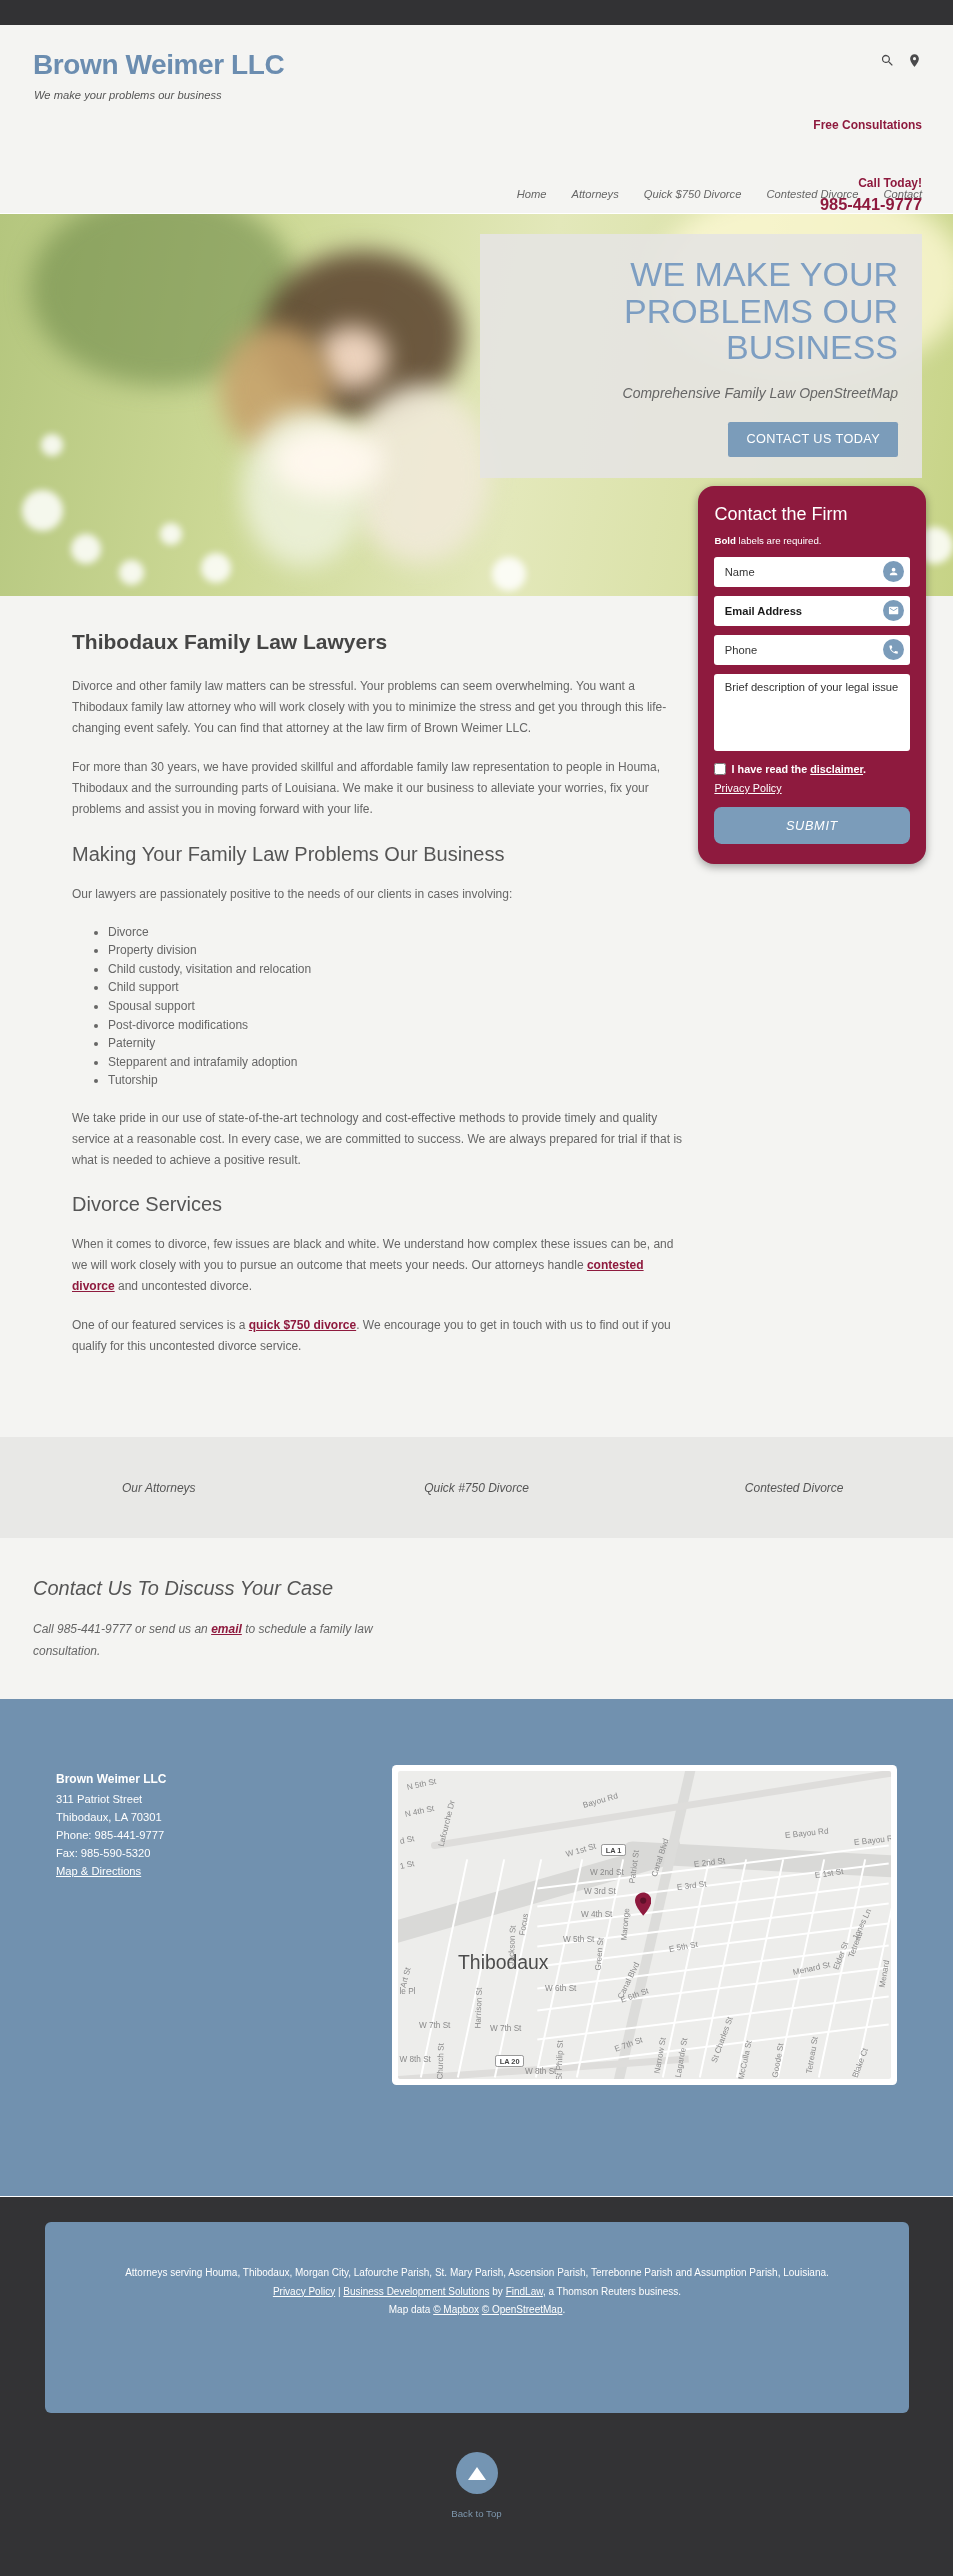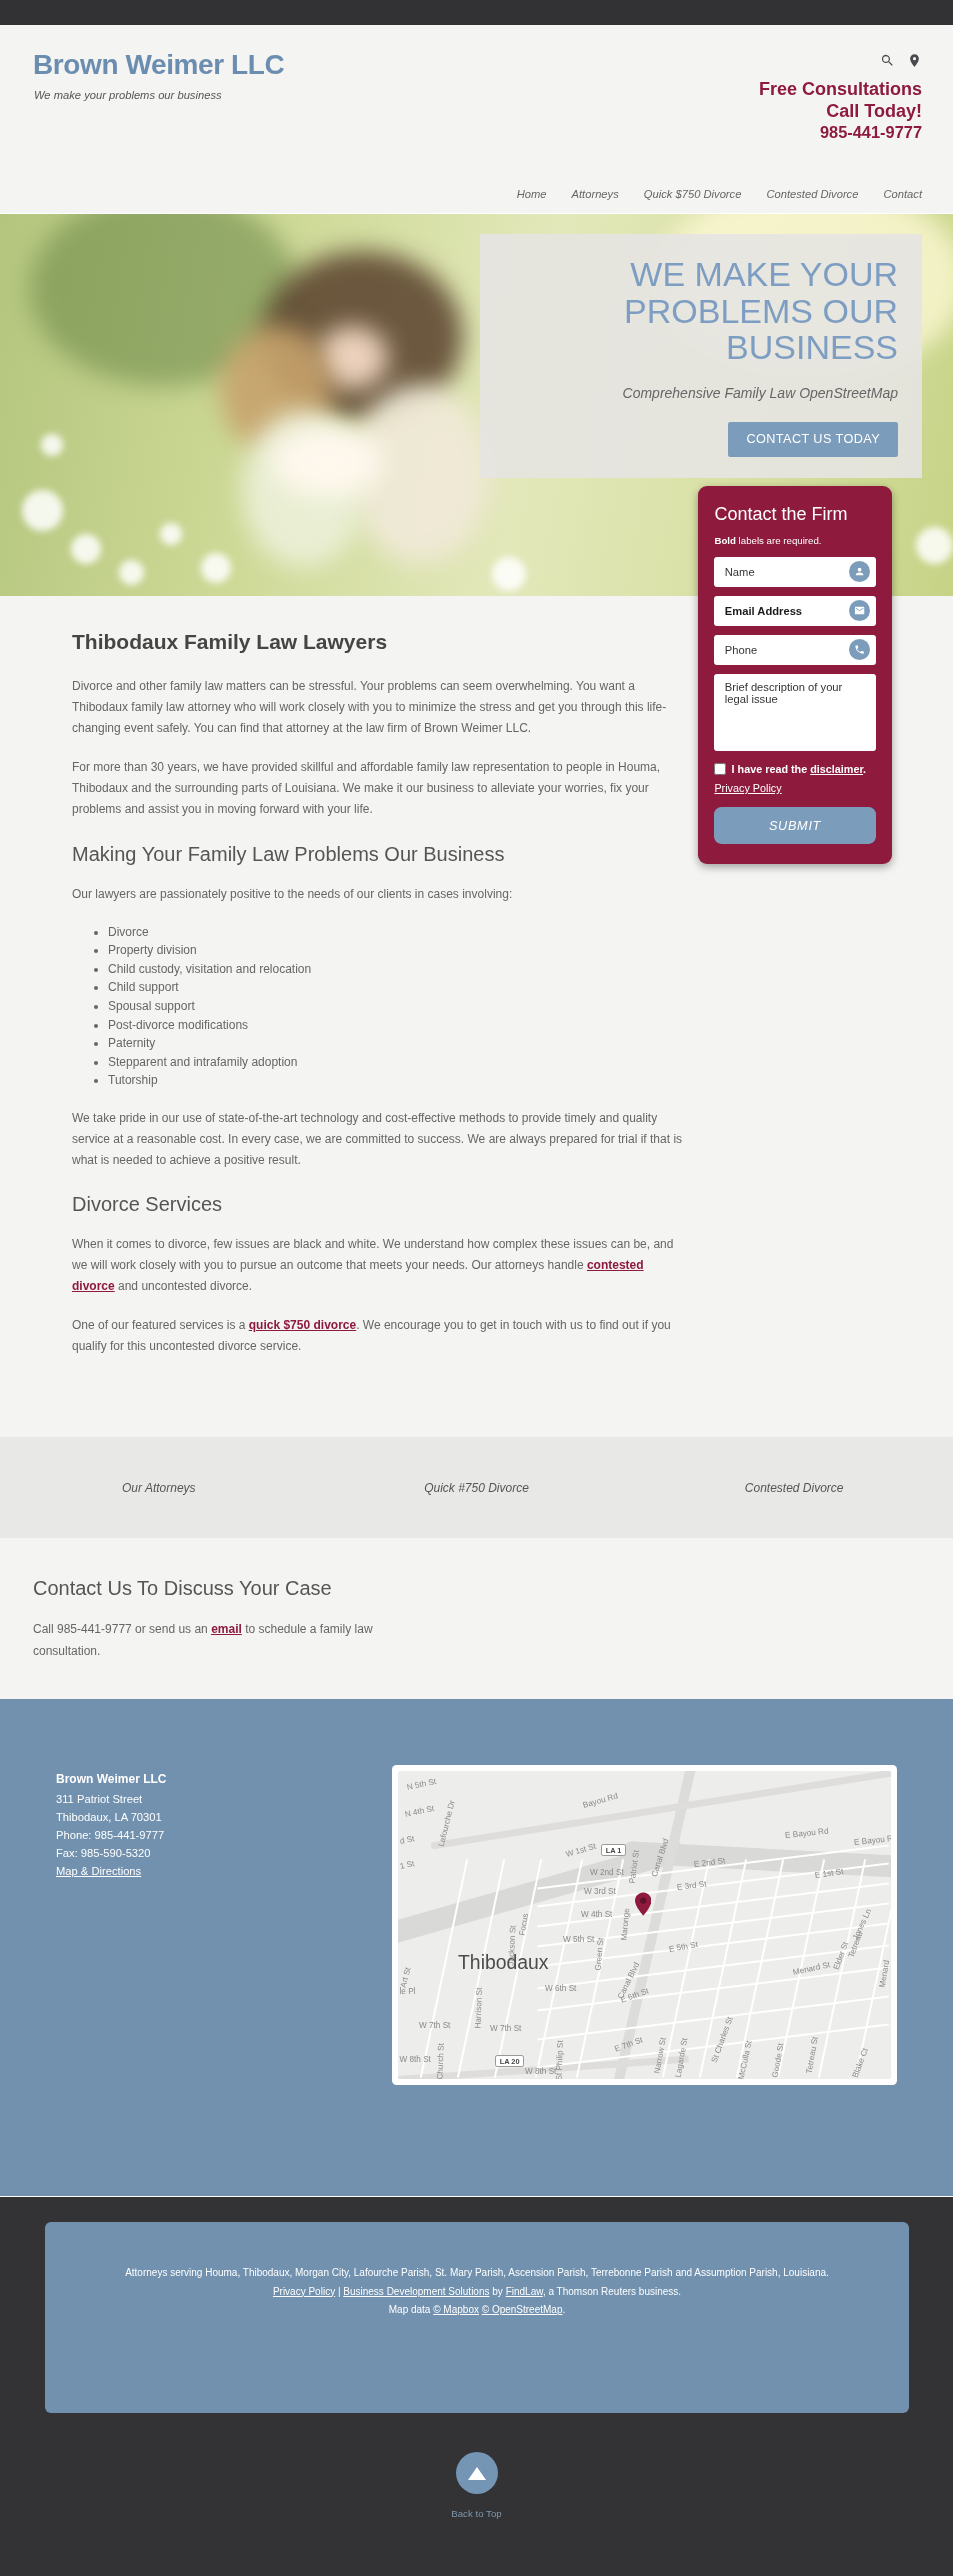--- a/index.html
+++ b/index.html
@@ -9,39 +9,39 @@
   
   .topbar { position:absolute; top:0; left:0; right:0; height:25px; background:#323234; }
 
   
   .header { position:absolute; top:25px; left:0; right:0; height:188px; background:#f4f4f2; }
   .logo { position:absolute; left:33px; top:24px; font-size:28px; font-weight:bold; color:#6b8db0; letter-spacing:-0.4px; }
   .tagline { position:absolute; left:34px; top:64px; font-style:italic; font-size:11.2px; color:#555; }
   .hdr-icons { position:absolute; right:31px; top:28px; display:flex; gap:12px; }
   .hdr-icons svg { width:15px; height:15px; fill:#4a4a4c; cursor:pointer; }
   .phone-block { position:absolute; right:31px; top:54px; text-align:right; color:#8e1a3e; font-weight:bold; line-height:21.6px; }
-  .phone-block .l1, .phone-block .l2 { font-size:18px; }
+  .phone-block .l1, .phone-block .l2 { font-size:12px;margin-top:36px; }
   .phone-block .l3 { font-size:16.4px; }
   .nav { position:absolute; right:31px; bottom:13.4px; display:flex; gap:25px; }
   .nav a { font-style:italic; font-size:11.2px; color:#666; text-decoration:none; cursor:pointer; }
 
   
   .hero { position:absolute; top:214px; left:0; right:0; height:382px; overflow:hidden;
           background:linear-gradient(100deg,#b4c67e 0%,#cdd996 28%,#e3e8ba 55%,#d8e0a4 78%,#c6d386 100%); }
   .blob { position:absolute; border-radius:50%; filter:blur(12px); }
   .dot { position:absolute; border-radius:50%; background:rgba(255,255,255,0.85); filter:blur(3.7px); }
   .hero-panel { position:absolute; left:480px; top:20px; width:442px; height:244px;
                 background:rgba(229,228,225,0.93); padding:22.3px 24px 0 30px; text-align:right; }
   .hero-title { font-size:34px; line-height:1.07; font-weight:400; color:#7d9ec2; }
   .hero-sub { margin-top:19.4px; font-style:italic; font-size:14px; color:#666; }
   .hero-btn { display:inline-block; margin-top:21px; background:#7b9cba; color:#fff; font-size:12.7px;
               padding:10.4px 18px; border-radius:2.2px; letter-spacing:0.4px; border:none; cursor:pointer; }
 
   
-  .cform { position:absolute; left:698px; top:486px; width:194px; background:#8e1a3e; border-radius:9px;
+  .cform { position:absolute; left:698px; top:486px; width:228px; background:#8e1a3e; border-radius:16px;
            padding:18px 16.4px 19.4px; box-shadow:0 3px 9px rgba(0,0,0,0.35); z-index:6; }
   .cform h3 { color:#fff; font-size:18px; font-weight:400; margin-bottom:10.4px; }
   .cform .note { color:#fff; font-size:9.7px; margin-bottom:10.4px; }
   .field { position:relative; margin-bottom:9px; }
   .field input { width:100%; height:30px; border:none; border-radius:3px; padding:0 33px 0 10.4px; font-size:11.2px; font-family:"Liberation Sans",sans-serif; }
   .field input::placeholder, .cform textarea::placeholder { color:#333; opacity:1; }
   .field input.bold-ph::placeholder { font-weight:bold; color:#1a1a1a; }
   .ficon { position:absolute; right:5.2px; top:4.5px; width:21px; height:21px; border-radius:50%;
            background:#7b9cba; display:flex; align-items:center; justify-content:center; }
   .ficon svg { width:11.2px; height:11.2px; fill:#fff; }
@@ -61,21 +61,21 @@
   .content h2 { font-size:20px; color:#555; font-weight:400; margin:22.3px 0 18px; }
   .content ul { margin:0 0 18px 0; padding-left:36px; }
   .content li { font-size:12px; color:#666; line-height:18.6px; }
   a.maroon { color:#8e1a3e; font-weight:bold; text-decoration:underline; cursor:pointer; }
 
   
   .quickbar { position:absolute; top:1437px; left:0; right:0; height:101px; background:#e8e8e6; display:flex; align-items:center; }
   .quickbar a { flex:1; text-align:center; font-style:italic; font-size:12px; color:#555; text-decoration:none; cursor:pointer; }
 
   
-  .cta { position:absolute; top:1538px; left:0; right:0; height:162px; background:#f4f4f2; padding:39px 0 0 33px; }
+  .cta { position:absolute; top:1538px; left:0; right:0; height:162px; background:#f4f4f2; padding:39px 0 0 33px;font-style:italic; }
   .cta h2 { font-size:20px; color:#555; font-weight:400; margin-bottom:19.4px; }
   .cta p { font-size:12px; color:#666; line-height:21.6px; max-width:350px; }
 
   
   .bfooter { position:absolute; top:1699px; left:0; right:0; height:497px; background:#7191af; }
   .addr { position:absolute; left:56px; top:71px; color:#fff; font-size:11.2px; line-height:18px; }
   .addr .firm { font-size:12px; font-weight:bold; margin-bottom:2.2px; }
   .addr a { color:#fff; text-decoration:underline; cursor:pointer; }
   .map-box { position:absolute; left:392px; top:66px; width:505px; height:320px; background:#fff; border-radius:4.5px; padding:6px; }
   .map { position:relative; width:100%; height:100%; background:#ededeb; overflow:hidden; border-radius:2.2px; }

